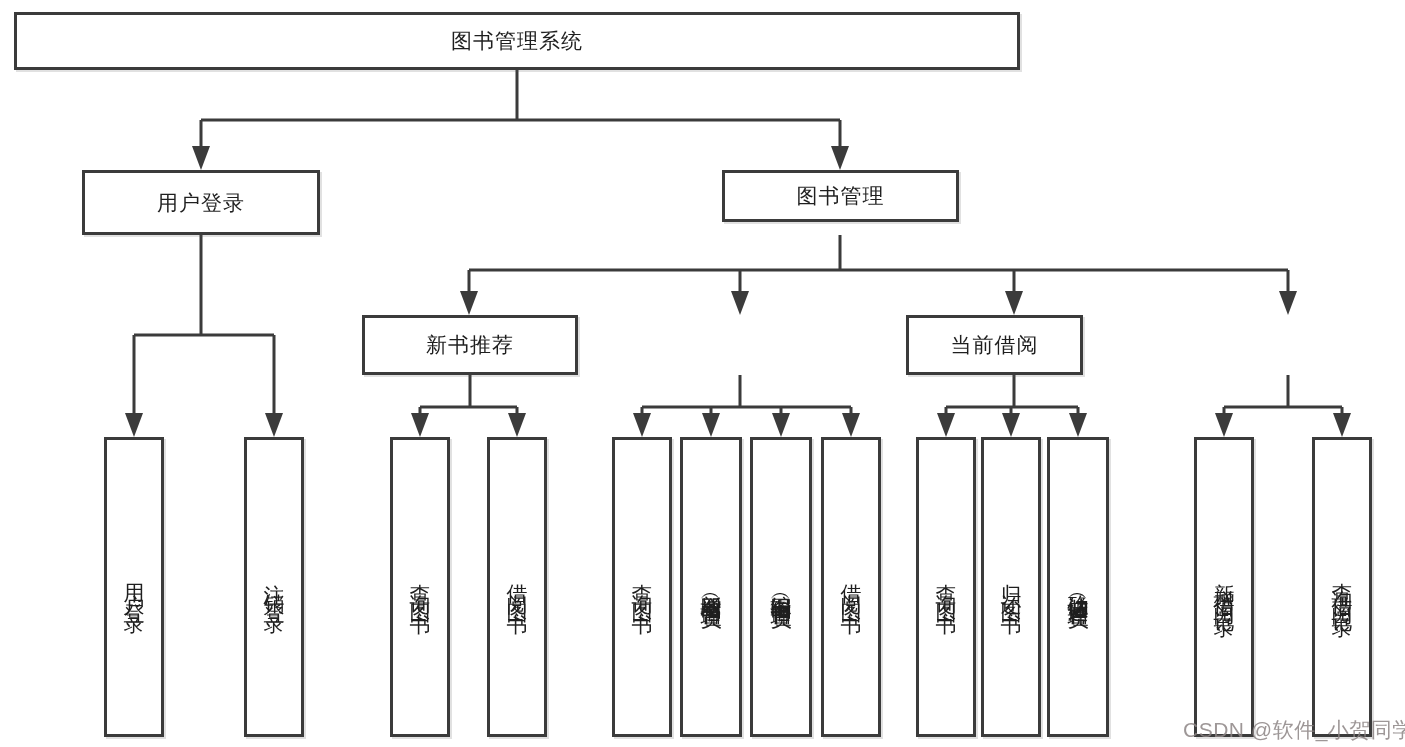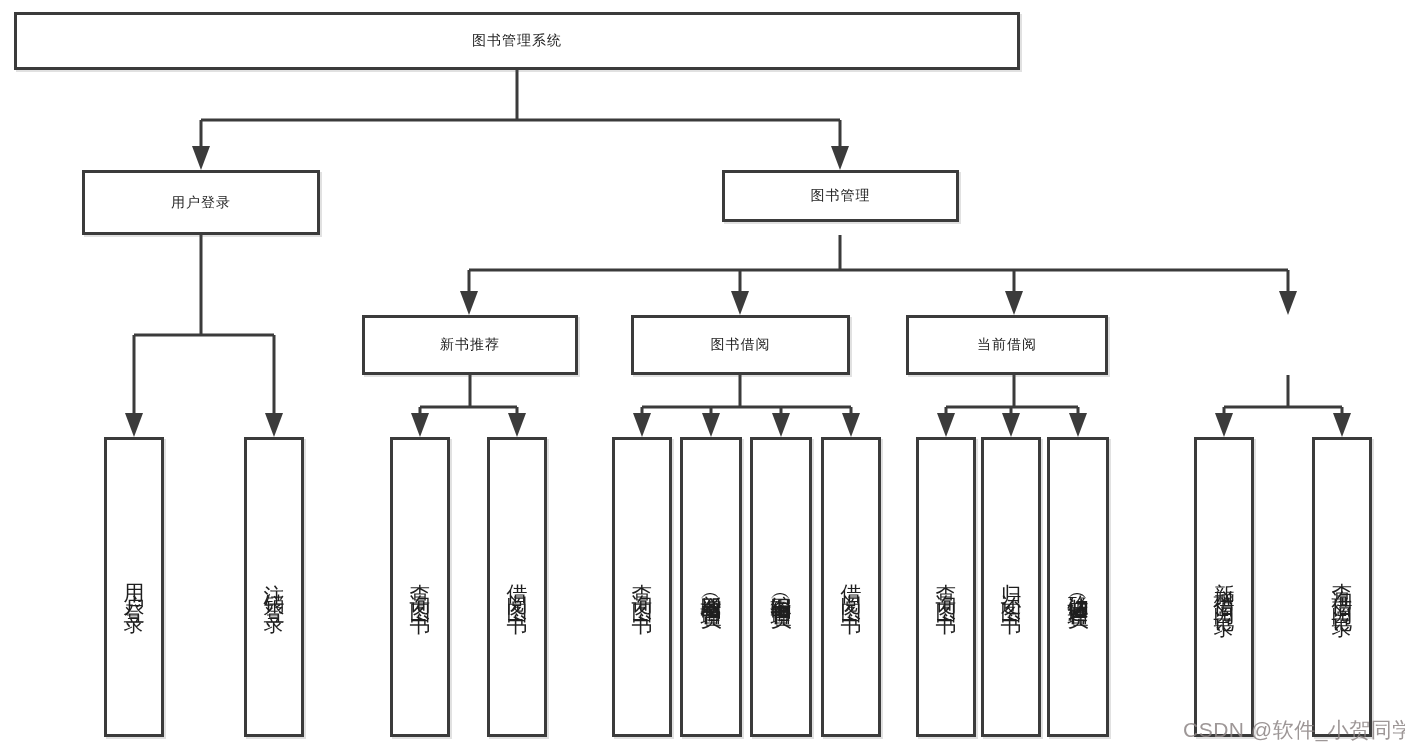--- a/index.html
+++ b/index.html
@@ -16,28 +16,28 @@
     box-sizing:border-box;
     border:3px solid #3b3b3b;
     background:#ffffff;
     display:flex;
     align-items:center;
     justify-content:center;
     color:#1f1f1f;
     z-index:2;
     box-shadow:2px 2px 0 rgba(90,90,90,0.18);
   }
-  .hnode{font-size:14px;letter-spacing:1px;}
+  .hnode{font-size:21px;letter-spacing:1px;}
   .root{left:14px;top:12px;width:1006px;height:58px;}
   .lvl1a{left:82px;top:170px;width:238px;height:65px;}
   .lvl1b{left:722px;top:170px;width:237px;height:52px;}
   .lvl2{top:315px;height:60px;}
   .l2a{left:362px;width:216px;}
   .l2b{left:631px;width:219px;}
-  .l2c{left:906px;width:202px;}
+  .l2c{left:906px;width:177px;}
   .l2d{left:1180px;width:217px;}
   .leaf{
     top:437px;height:300px;width:60px;
     font-size:21px;
   }
   .leaf .vtxt{
     writing-mode:vertical-rl;
     text-orientation:mixed;
     letter-spacing:10px;
     white-space:nowrap;
@@ -109,23 +109,20 @@
   <div class="node hnode lvl1a">
     <span>用户登录</span>
   </div>
   <div class="node hnode lvl1b">
     <span>图书管理</span>
   </div>
 
   <div class="node hnode lvl2 l2a">
     <span>新书推荐</span>
   </div>
-  <div class="node hnode lvl2 l2b">
-    <span>图书借阅</span>
-  </div>
   <div class="node hnode lvl2 l2c">
     <span>当前借阅</span>
   </div>
 
   <div class="node leaf" style="left:104px">
     <span class="vtxt">用户登录</span>
   </div>
   <div class="node leaf" style="left:244px">
     <span class="vtxt">注销登录</span>
   </div>

